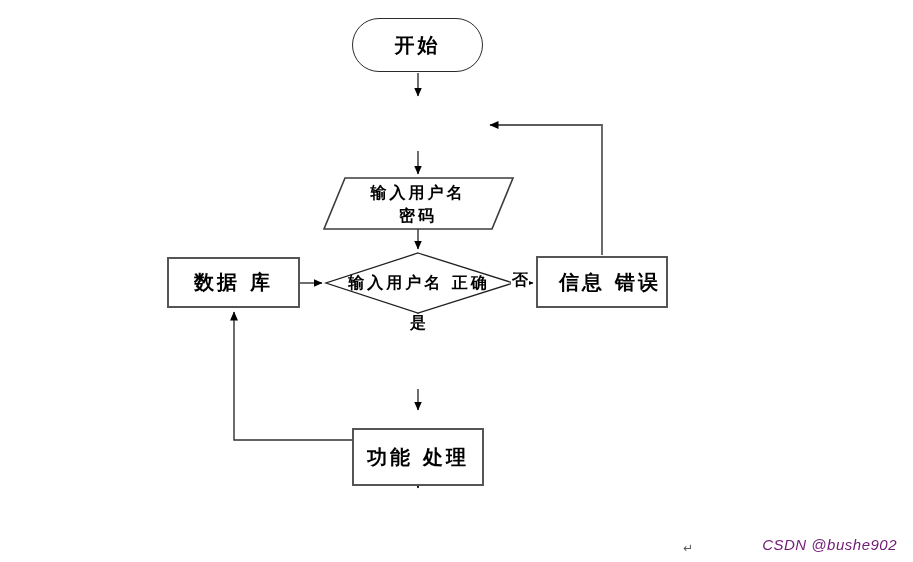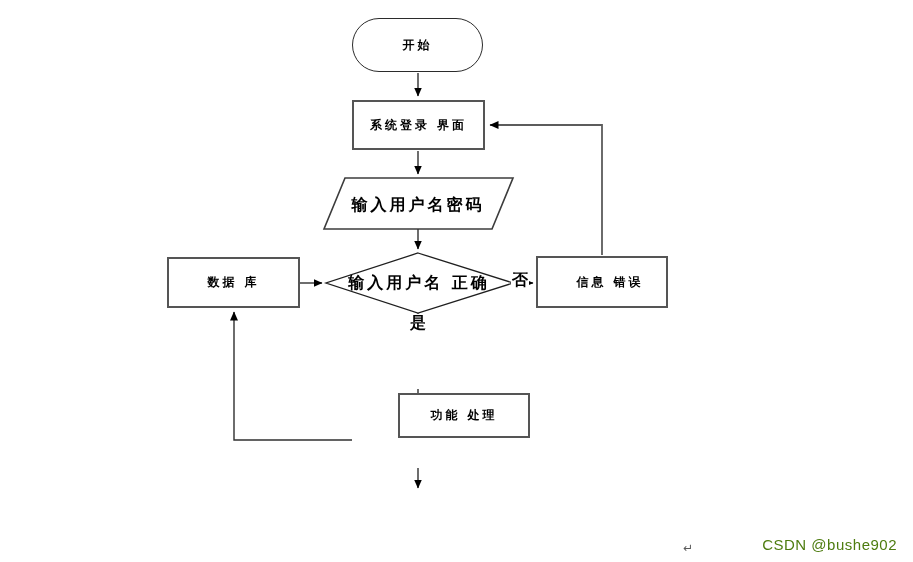--- a/index.html
+++ b/index.html
@@ -10,21 +10,21 @@
     font-family:"DejaVu Serif","Liberation Serif",serif;
     overflow:hidden;
   }
   #wires{position:absolute;left:0;top:0;width:913px;height:562px;}
   .node{
     position:absolute;
     display:flex;align-items:center;justify-content:center;
     box-sizing:border-box;
     background:#ffffff;
     color:#000000;
-    font-size:12px;font-weight:bold;
+    font-size:20px;font-weight:bold;
     letter-spacing:3px;
     text-align:left;
     white-space:pre;
   }
   .rect{border:2px solid #555555;}
   .terminator{border:1.6px solid #2b2b2b;border-radius:27px;}
   .overlay-text{
     position:absolute;
     display:flex;align-items:center;justify-content:center;
     color:#000;font-size:16px;font-weight:bold;letter-spacing:3px;
@@ -34,23 +34,23 @@
   .edge-label{
     position:absolute;
     color:#000;font-size:16px;font-weight:bold;
     background:#ffffff;
     line-height:18px;
     padding:0 1px;
   }
   #watermark{
     position:absolute;
     right:16px;top:536px;
-    color:#4d7c0f;
+    color:#701a75;
     font-family:"Liberation Sans","DejaVu Sans",sans-serif;
-    font-size:15px;letter-spacing:0.5px;
+    font-size:15px;letter-spacing:0.5px;font-style:italic;
   }
   #para-mark{
     position:absolute;
     left:683px;top:541px;
     color:#5a5a5a;
     font-size:12px;
     font-family:"DejaVu Sans",sans-serif;
   }
 </style>
 </head>
@@ -76,35 +76,34 @@
     <path d="M513,283 L533,283" fill="none" stroke="#303030" stroke-width="1.4" marker-end="url(#arr)"></path>
     <path d="M418,313 L418,331" fill="none" stroke="#303030" stroke-width="1.4" marker-end="url(#arr)"></path>
     <path d="M418,389 L418,410" fill="none" stroke="#303030" stroke-width="1.4" marker-end="url(#arr)"></path>
     <path d="M418,468 L418,488" fill="none" stroke="#303030" stroke-width="1.4" marker-end="url(#arr)"></path>
     <path d="M602,255 L602,125 L490,125" fill="none" stroke="#5c5c5c" stroke-width="1.8" marker-end="url(#arr)"></path>
     <path d="M352,440 L234,440 L234,312" fill="none" stroke="#303030" stroke-width="1.4" marker-end="url(#arr)"></path>
   </svg>
 
   <div class="node terminator" style="left:352px;top:18px;width:131px;height:54px;">开始</div>
 
-  <div class="node rect" style="left:352px;top:100px;width:133px;height:50px;">系统登录 界面</div>
 
-  <div class="overlay-text io-text" style="left:334px;top:181px;width:168px;height:46px;flex-direction:row;">
+  <div class="overlay-text io-text" style="left:334px;top:181px;width:168px;height:46px;flex-direction:column;">
     <span>输入用户名</span>
     <span>密码</span>
   </div>
 
   <div class="overlay-text" style="left:330px;top:274px;width:178px;height:18px;">输入用户名 正确</div>
 
   <div class="node rect" style="left:167px;top:257px;width:133px;height:51px;">数据 库</div>
 
   <div class="node rect" style="left:536px;top:256px;width:132px;height:52px;padding-left:16px;">信息 错误</div>
 
 
-  <div class="node rect" style="left:352px;top:393px;width:132px;height:45px;margin-left:46px;">功能 处理</div>
+  <div class="node rect" style="left:352px;top:428px;width:132px;height:58px;">功能 处理</div>
 
 
   <span class="edge-label" style="left:511px;top:271px;">否</span>
   <span class="edge-label" style="left:409px;top:314px;">是</span>
 
   <div id="watermark">CSDN @bushe902</div>
   <div id="para-mark">↵</div>
 
 </div>
 

